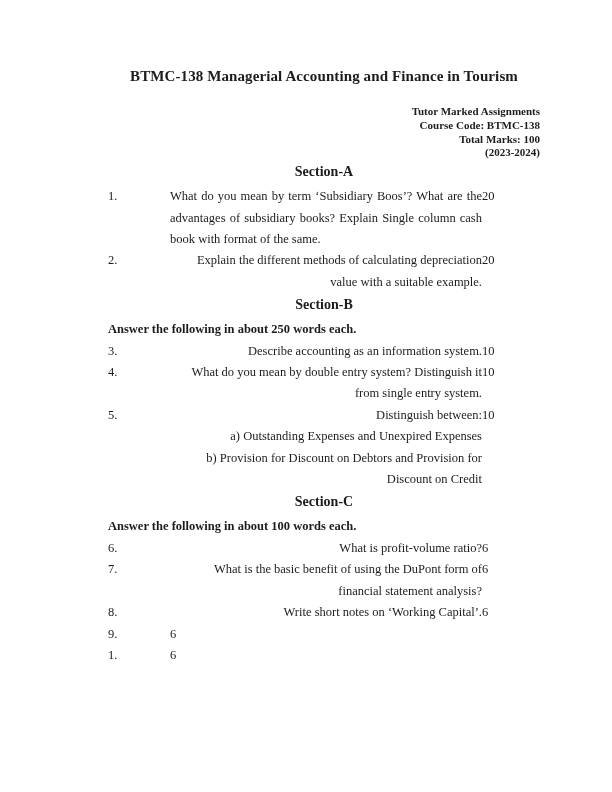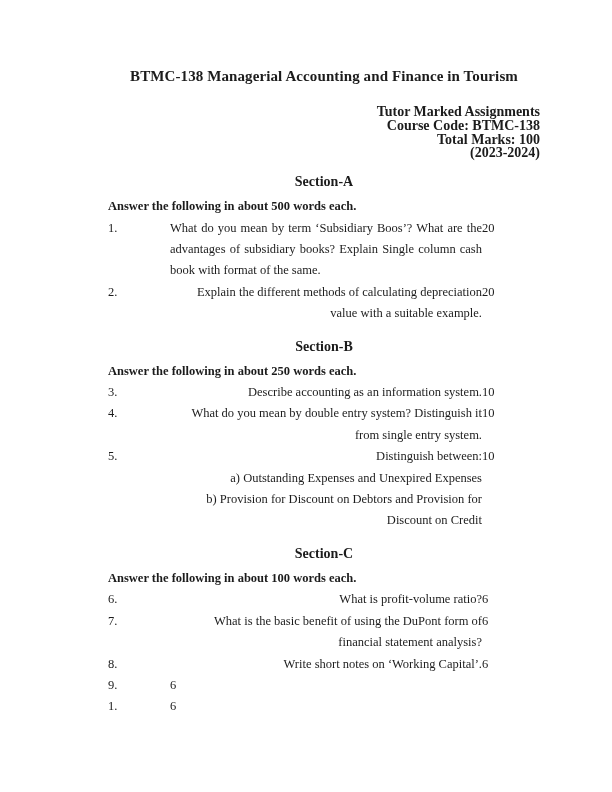--- a/index.html
+++ b/index.html
@@ -20,25 +20,25 @@
     font-size: 15px;
     font-weight: bold;
     text-align: center;
     line-height: 20px;
     letter-spacing: 0.1px;
   }
   .header-right {
     margin-top: 19px;
     text-align: right;
     font-weight: bold;
-    font-size: 14px;
+    font-size: 11px;
     line-height: 13.8px;
   }
   .section-heading {
-    margin: 12px 0 4px 0;
+    margin: 2px 0 4px 0;
     font-size: 14px;
     font-weight: bold;
     text-align: center;
     line-height: 20px;
   }
   .instruction {
     font-weight: bold;
     font-size: 12.5px;
     line-height: 21.4px;
   }
@@ -61,21 +61,20 @@
   <h1 class="doc-title">BTMC-138 Managerial Accounting and Finance in Tourism</h1>
 
   <div class="header-right">
     <div>Tutor Marked Assignments</div>
     <div>Course Code: BTMC-138</div>
     <div>Total Marks: 100</div>
     <div>(2023-2024)</div>
   </div>
 
   <div class="section-heading">Section-A</div>
-  <div class="instruction">Answer the following in about 500 words each.</div>
 
   <div class="q-row">
     <div class="q-num">1.</div>
     <div class="q-text justify">What do you mean by term ‘Subsidiary Boos’? What are the advantages of subsidiary books? Explain Single column cash book with format of the same.</div>
     <div class="q-marks">20</div>
   </div>
   <div class="q-row">
     <div class="q-num">2.</div>
     <div class="q-text">Explain the different methods of calculating depreciation value with a suitable example.</div>
     <div class="q-marks">20</div>

